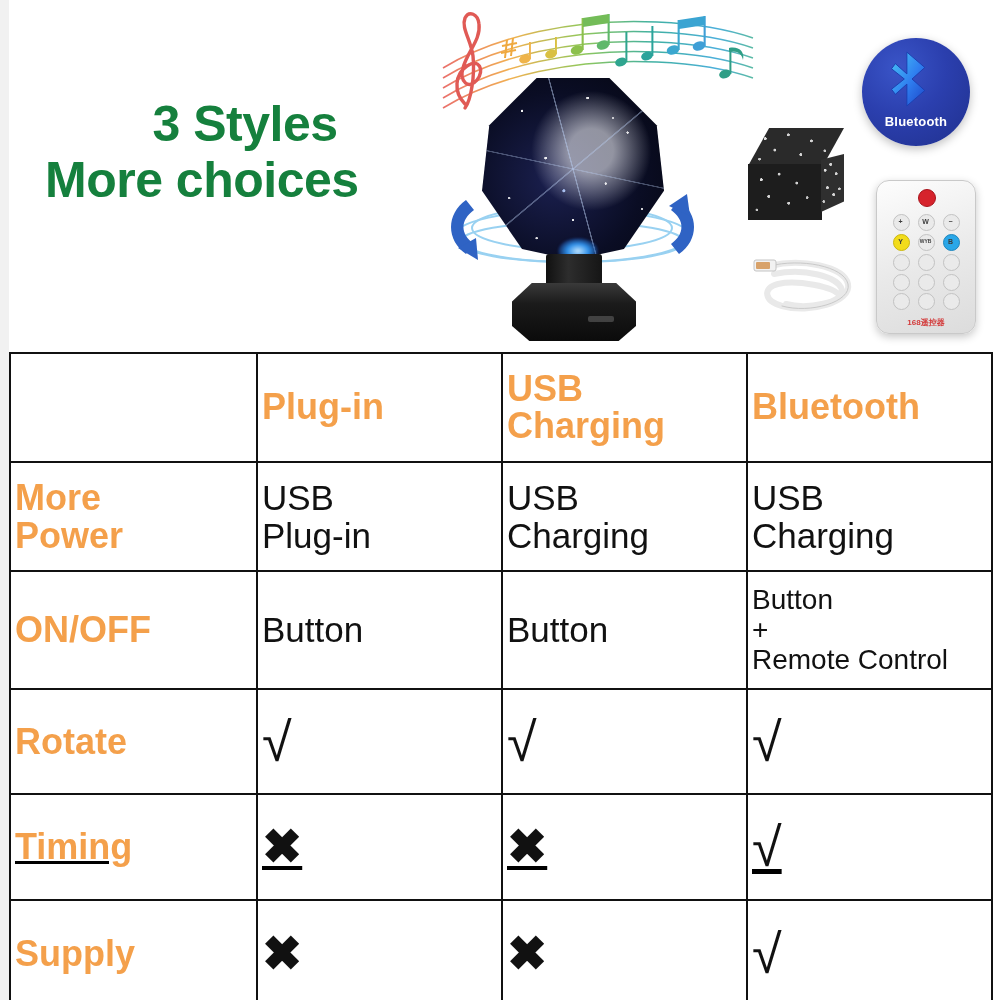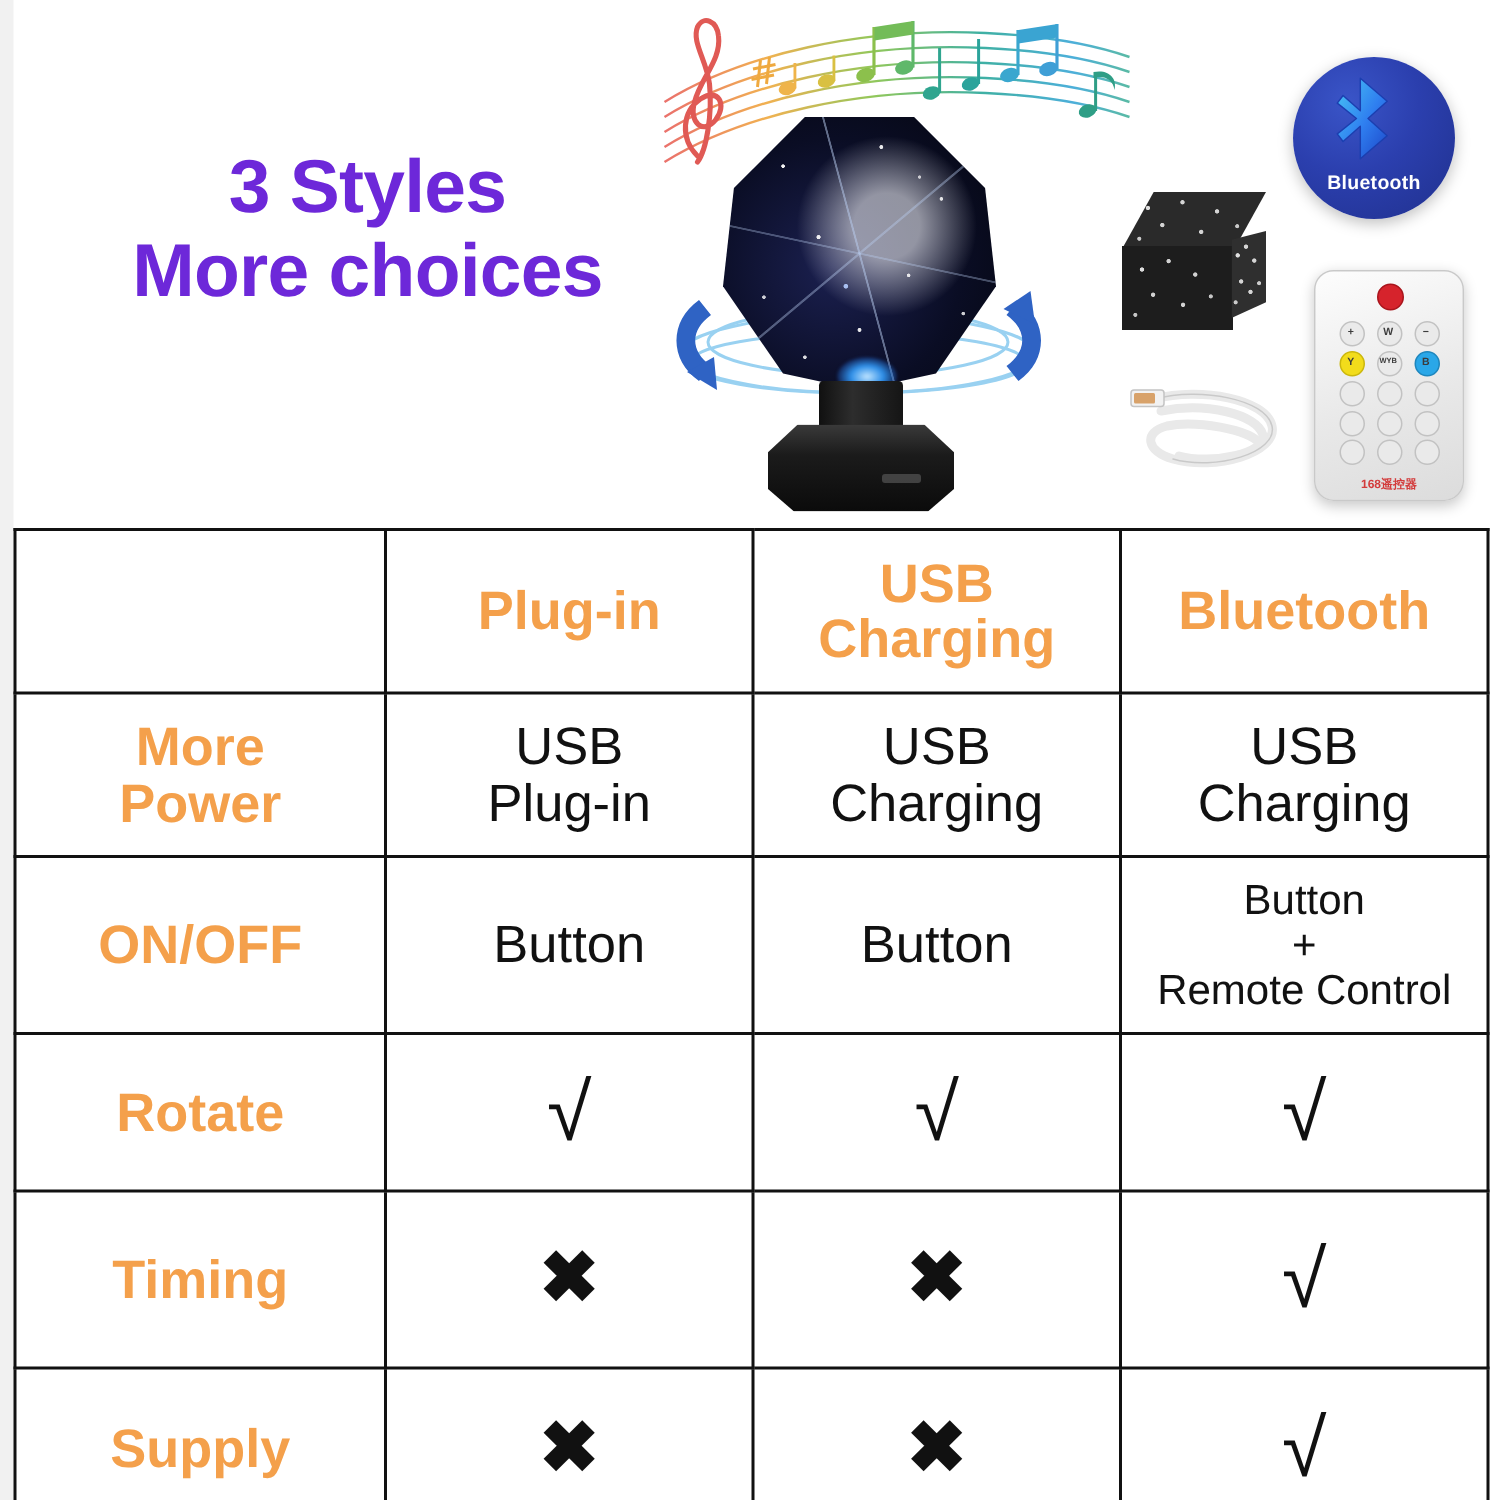--- a/index.html
+++ b/index.html
@@ -12,25 +12,25 @@
   .stage{position:absolute;inset:0;}
 
   
   .edge-strip{position:absolute;left:0;top:0;width:9px;height:1000px;background:#f1f1f1;}
 
   
   .hero{position:absolute;left:0;top:0;width:1000px;height:352px;}
 
   .headline{
     position:absolute;left:45px;top:96px;width:400px;
-    color:#6d28d9;font-weight:bold;line-height:1.12;
+    color:#15803d;font-weight:bold;line-height:1.12;
     letter-spacing:-0.5px;
   }
   .headline .l1{font-size:50px;display:block;text-align:center;}
-  .headline .l2{font-size:50px;display:block;text-align:center;}
+  .headline .l2{font-size:50px;display:block;}
 
   
   .staff{position:absolute;left:425px;top:-4px;width:330px;height:120px;}
 
   
   .projector{position:absolute;left:440px;top:78px;width:265px;height:280px;}
   .dodeca{
     position:absolute;left:42px;top:0px;width:182px;height:182px;
     background:
       radial-gradient(circle at 22% 18%, rgba(255,255,255,.95) 0 1.0px, transparent 1.4px),
@@ -121,37 +121,37 @@
   .remote-code{position:absolute;left:0;right:0;bottom:5px;text-align:center;color:#d33b3b;font-size:8px;font-weight:bold;}
 
   
   table.compare{
     position:absolute;left:9px;top:352px;
     width:983px;height:644px;
     border-collapse:collapse;table-layout:fixed;
   }
   table.compare td{
     border:2px solid #111111;
-    text-align:center;vertical-align:middle;
+    text-align:left;vertical-align:middle;
     padding:2px 4px;
   }
   col.c-label{width:247px;}
   col.c-col{width:245px;}
 
   .hdr{color:#F4A04B;font-weight:bold;font-size:36px;line-height:1.02;}
   .rowlabel{color:#F4A04B;font-weight:bold;font-size:36px;line-height:1.04;}
   .cellval{color:#111;font-size:35px;line-height:1.08;font-weight:normal;}
   .cellval.small{font-size:28px;}
   .mark{font-size:54px;color:#111;line-height:1;font-weight:normal;}
   .mark.cross{font-weight:bold;font-size:48px;}
   tr.r-head{height:109px;}
   tr.r-power{height:109px;}
   tr.r-onoff{height:118px;}
   tr.r-rot{height:105px;}
-  tr.r-tim{height:118px;}
+  tr.r-tim{height:106px;text-decoration:underline;}
   tr.r-mus{height:107px;}
 </style>
 </head>
 <body>
 
 <div class="stage">
 
   <div class="edge-strip"></div>
 
   <div class="hero">

